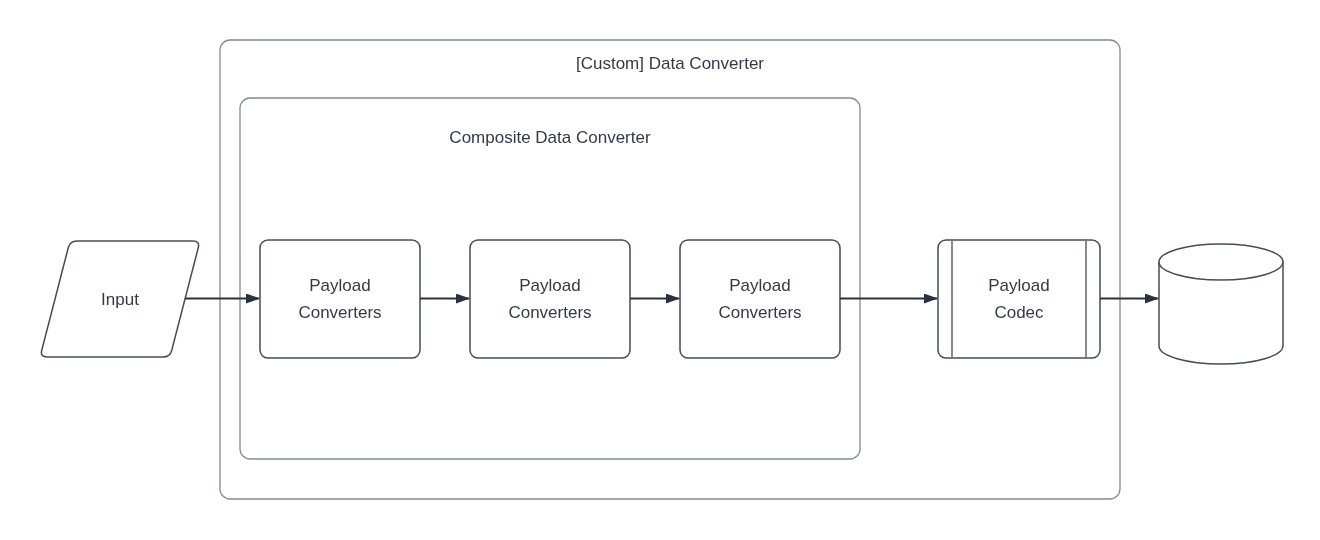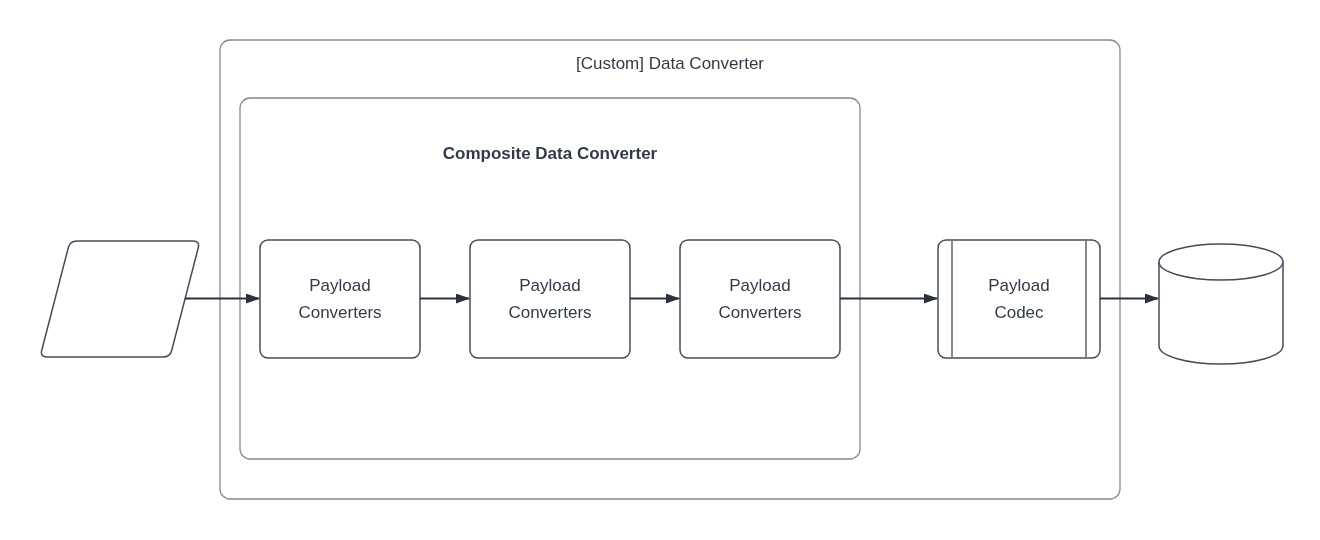--- a/index.html
+++ b/index.html
@@ -39,21 +39,21 @@
     white-space: pre-line;
     text-align: center;
     pointer-events: none;
   }
   .lbl.boxed {
     display: flex;
     align-items: center;
     justify-content: center;
   }
   .outer-title   { left: 220px; top: 50px;  width: 900px; height: 24px; }
-  .inner-title   { left: 240px; top: 140px; width: 620px; height: 24px; font-weight: bold; }
+  .inner-title   { left: 240px; top: 124px; width: 620px; height: 24px; }
   .input-lbl     { left: 40px;  top: 240px; width: 160px; height: 118px; }
   .pc-lbl-1      { left: 260px; top: 240px; width: 160px; height: 118px; }
   .pc-lbl-2      { left: 470px; top: 240px; width: 160px; height: 118px; }
   .pc-lbl-3      { left: 680px; top: 240px; width: 160px; height: 118px; }
   .codec-lbl     { left: 938px; top: 240px; width: 162px; height: 118px; }
   .storage-lbl   { left: 1159px; top: 248px; width: 124px; height: 104px; }
 </style>
 </head>
 <body>
 
@@ -87,20 +87,21 @@
     <line class="arrow" x1="420" y1="298.5" x2="469" y2="298.5" marker-end="url(#arrowhead)"></line>
     <line class="arrow" x1="630" y1="298.5" x2="679" y2="298.5" marker-end="url(#arrowhead)"></line>
     <line class="arrow" x1="840" y1="298.5" x2="937" y2="298.5" marker-end="url(#arrowhead)"></line>
     <line class="arrow" x1="1100" y1="298.5" x2="1158" y2="298.5" marker-end="url(#arrowhead)"></line>
   </svg>
 
   <div class="lbl outer-title">[Custom] Data Converter</div>
 
   <div class="lbl inner-title">Composite Data Converter</div>
 
+  <div class="lbl boxed input-lbl">Input</div>
 
   <div class="lbl boxed pc-lbl-1">Payload
 Converters</div>
 
   <div class="lbl boxed pc-lbl-2">Payload
 Converters</div>
 
   <div class="lbl boxed pc-lbl-3">Payload
 Converters</div>
 

